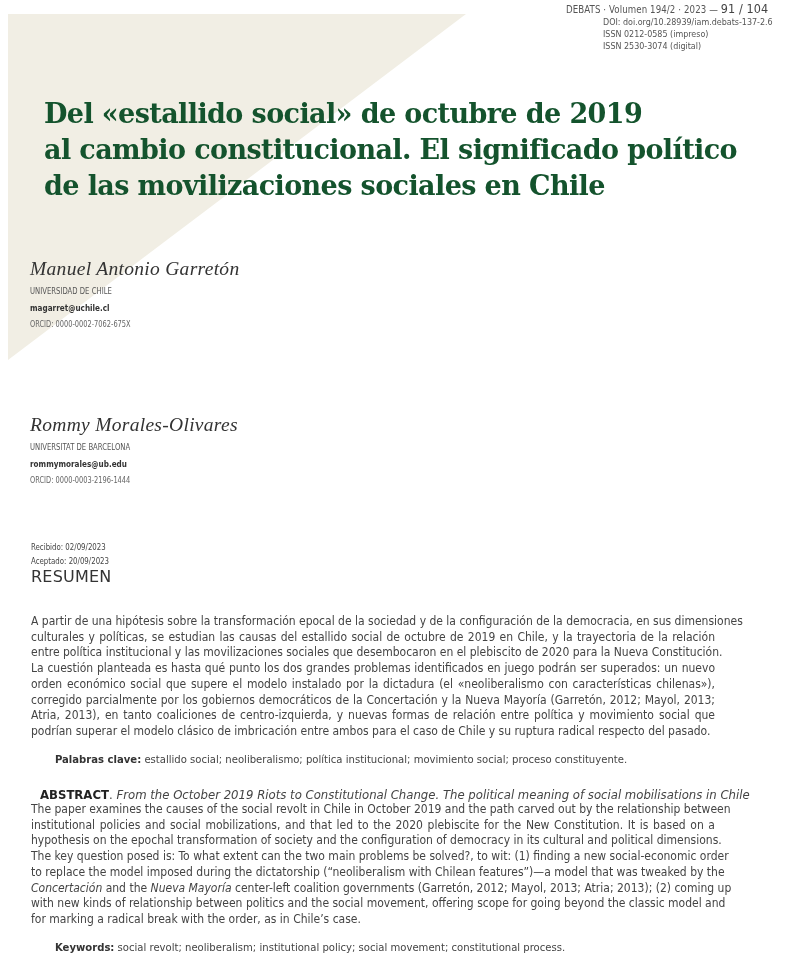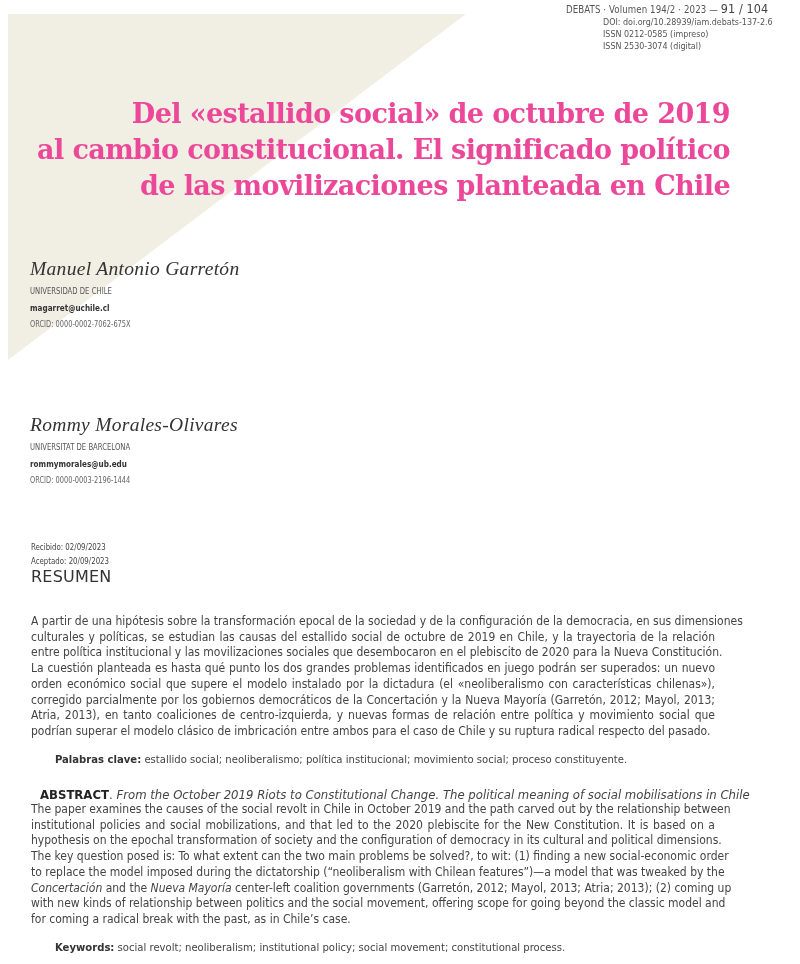--- a/index.html
+++ b/index.html
@@ -15,23 +15,23 @@
   .header-meta {
     position: absolute; left: 566px; top: 3px; width: 232px;
     font-family: "DejaVu Sans Condensed", "DejaVu Sans", sans-serif;
     font-size: 9.2px; color: #555; line-height: 12px;
   }
   .header-meta .line1 { font-size: 9.6px; letter-spacing: 0.1px; white-space: nowrap; }
   .header-meta .pages { font-size: 12.5px; color: #444; }
   .header-meta .sub { font-size: 8.9px; color: #555; white-space: nowrap; padding-left: 37px; }
 
   .title {
-    position: absolute; left: 30px; top: 96px; width: 700px;
+    position: absolute; left: 44px; top: 96px; width: 700px;
     font-family: "DejaVu Serif", "Liberation Serif", serif; font-weight: bold;
-    font-size: 27px; line-height: 36px; color: #ec4899; letter-spacing: -0.6px; text-align: right;
+    font-size: 27px; line-height: 36px; color: #14532d; letter-spacing: -0.6px;
   }
   .title div { white-space: nowrap; }
 
   .author { position: absolute; left: 30px; }
   .author .name {
     font-family: "Liberation Serif", "DejaVu Serif", serif; font-style: italic;
     font-size: 19.5px; color: #333; letter-spacing: 0.3px; white-space: nowrap;
   }
   .author .affil {
     font-family: "DejaVu Sans Condensed", "DejaVu Sans", sans-serif;
@@ -94,21 +94,21 @@
     <span class="pages">91 / 104</span>
   </div>
   <div class="sub">DOI: doi.org/10.28939/iam.debats-137-2.6</div>
   <div class="sub">ISSN 0212-0585 (impreso)</div>
   <div class="sub">ISSN 2530-3074 (digital)</div>
 </div>
 
 <div class="title">
   <div>Del «estallido social» de octubre de 2019</div>
   <div>al cambio constitucional. El significado político</div>
-  <div>de las movilizaciones planteada en Chile</div>
+  <div>de las movilizaciones sociales en Chile</div>
 </div>
 
 <div class="author" style="top:258px;">
   <div class="name">Manuel Antonio Garretón</div>
   <div class="affil">UNIVERSIDAD DE CHILE</div>
   <div class="email">magarret@uchile.cl</div>
   <div class="orcid">ORCID: 0000-0002-7062-675X</div>
 </div>
 
 <div class="author" style="top:414px;">
@@ -145,18 +145,18 @@
 </div>
 
 <div class="body-text" style="top:802px;">
   <div>The paper examines the causes of the social revolt in Chile in October 2019 and the path carved out by the relationship between</div>
   <div>institutional policies and social mobilizations, and that led to the 2020 plebiscite for the New Constitution. It is based on a</div>
   <div>hypothesis on the epochal transformation of society and the configuration of democracy in its cultural and political dimensions.</div>
   <div>The key question posed is: To what extent can the two main problems be solved?, to wit: (1) finding a new social-economic order</div>
   <div>to replace the model imposed during the dictatorship (“neoliberalism with Chilean features”)—a model that was tweaked by the</div>
   <div><i>Concertación</i><span> and the </span><i>Nueva Mayoría</i><span> center-left coalition governments (Garretón, 2012; Mayol, 2013; Atria; 2013); (2) coming up</span></div>
   <div>with new kinds of relationship between politics and the social movement, offering scope for going beyond the classic model and</div>
-  <div class="last">for coming a radical break with the past, as in Chile’s case.</div>
+  <div class="last">for marking a radical break with the order, as in Chile’s case.</div>
 </div>
 
 <div class="kw" style="top:941px;">
   <span class="lbl">Keywords:</span><span> social revolt; neoliberalism; institutional policy; social movement; constitutional process.</span>
 </div>
 
 </body></html>

